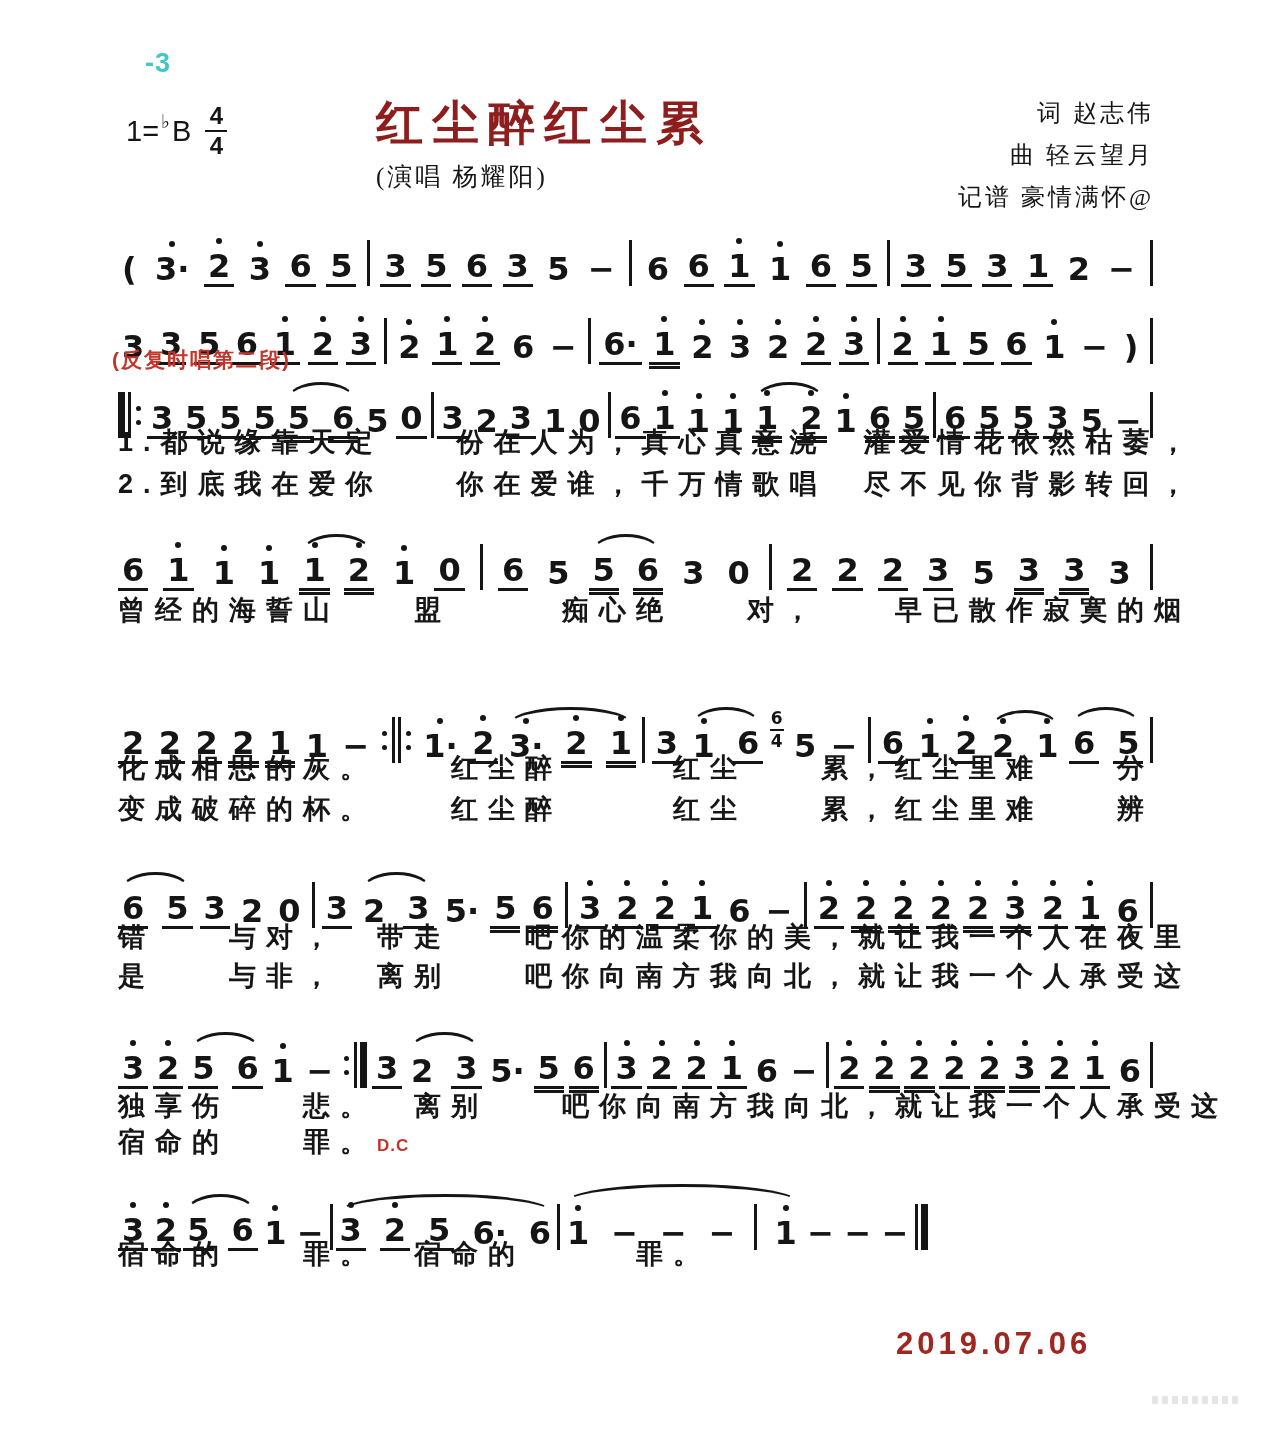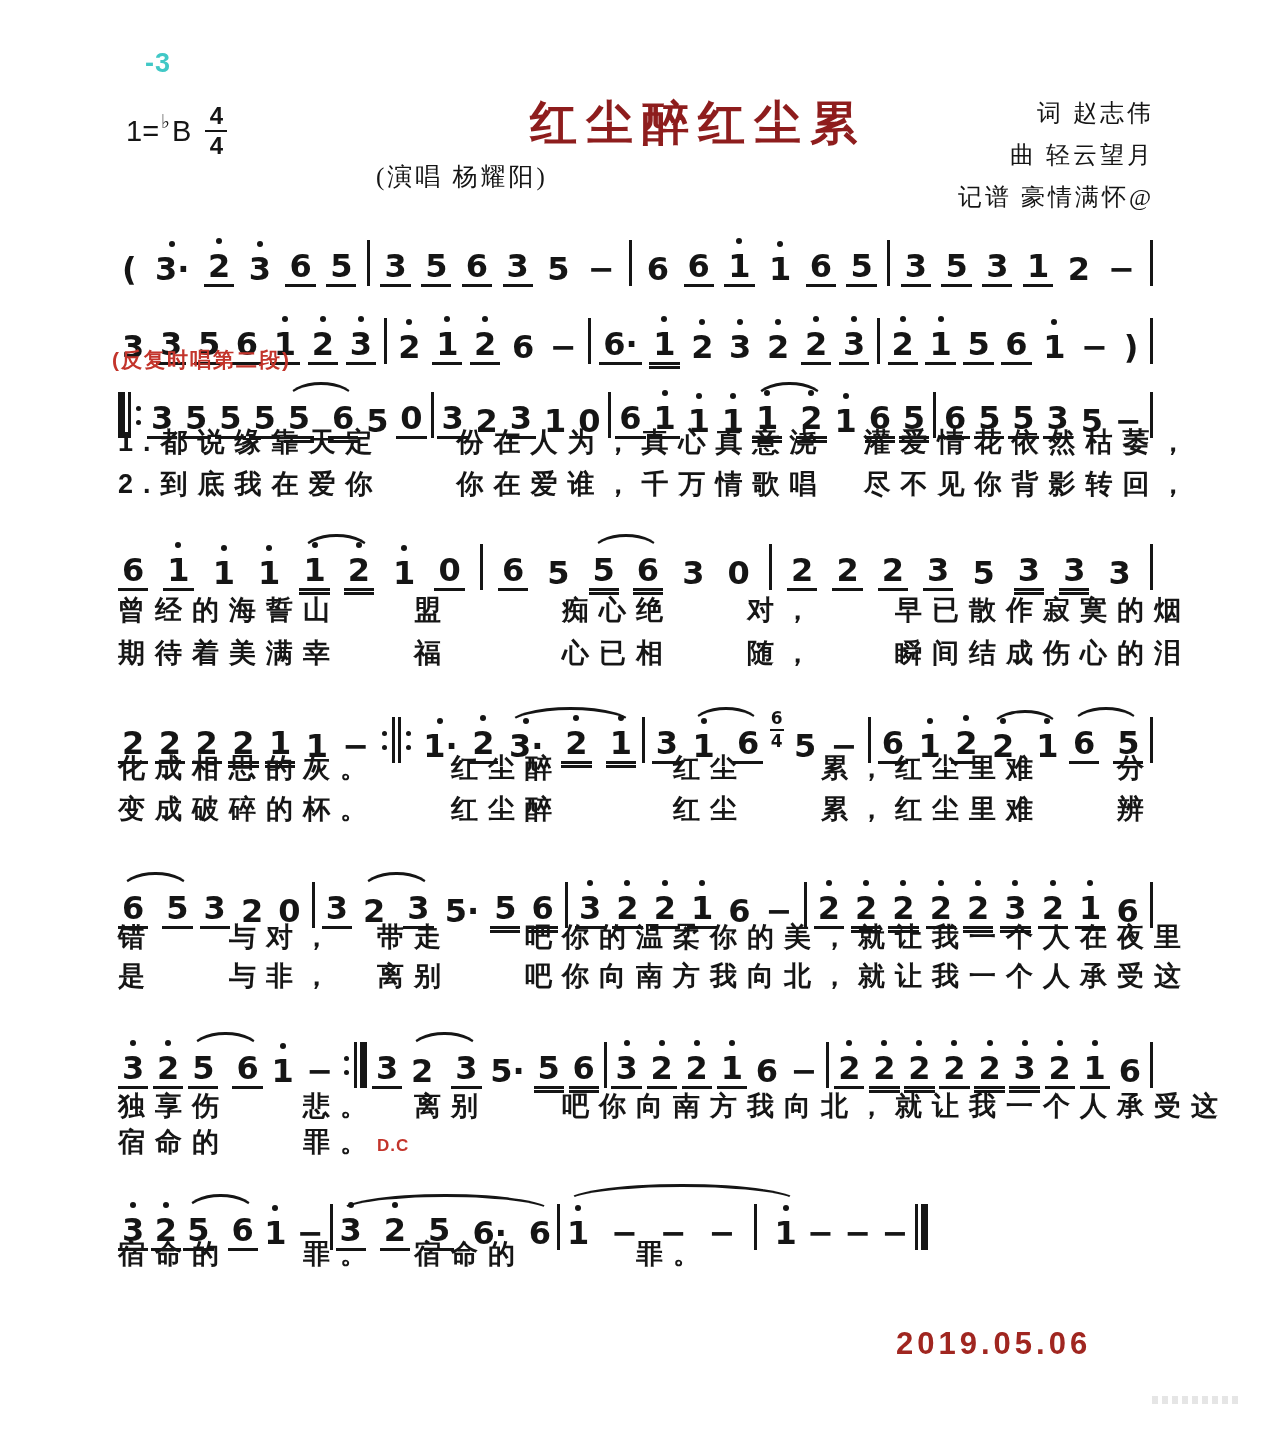--- a/index.html
+++ b/index.html
@@ -6,21 +6,21 @@
   #page{position:relative;width:1272px;height:1433px;background:#ffffff;overflow:hidden;
         font-family:"Liberation Sans",sans-serif;color:#151515;}
 
   
   .page-num{position:absolute;top:48px;left:145px;font-size:27px;font-weight:bold;color:#41c8c6;letter-spacing:1px;}
   .keysig{position:absolute;top:104px;left:126px;font-size:29px;font-weight:500;display:flex;align-items:center;gap:2px;
           font-family:"Liberation Sans",sans-serif;}
   .keysig .flat{font-size:19px;vertical-align:super;position:relative;top:-10px;}
   .frac{display:inline-flex;flex-direction:column;align-items:center;margin-left:12px;font-size:24px;line-height:1;font-weight:500;}
   .frac i{display:block;width:22px;height:2px;background:#151515;margin:2px 0;}
-  .title{position:absolute;top:92px;left:376px;width:490px;text-align:right;font-family:"Liberation Serif",serif;
+  .title{position:absolute;top:92px;left:376px;width:490px;text-align:left;font-family:"Liberation Serif",serif;
          font-weight:900;font-size:47px;color:#8e1d1d;letter-spacing:9px;white-space:nowrap;}
   .subtitle{position:absolute;top:160px;left:376px;width:490px;text-align:left;font-family:"Liberation Serif",serif;
             font-size:25px;letter-spacing:3px;}
   .credits{position:absolute;top:92px;right:118px;text-align:right;font-family:"Liberation Serif",serif;
            font-size:24px;font-weight:400;line-height:42px;letter-spacing:3px;}
   .annotation{position:absolute;top:346px;left:112px;color:#c3342b;font-family:Liberation Sans, sans-serif;
               font-size:21px;font-weight:600;letter-spacing:2px;}
 
   
   .music-line{position:absolute;left:118px;width:1035px;display:flex;justify-content:space-between;
@@ -251,21 +251,20 @@
       <span class="tok u1">3</span>
       <span class="tok">5</span>
       <span class="tok u2">3</span>
       <span class="tok u2">3</span>
       <span class="tok">3</span>
       <span class="bw">
         <i class="bl"></i>
       </span>
     </div>
   <div class="lyric-line" style="top:592px">曾经的海誓山　　盟　　　痴心绝　　对，　　早已散作寂寞的烟</div>
-  <div class="lyric-line" style="top:635px">期待着美满幸　　福　　　心已相　　随，　　瞬间结成伤心的泪</div>
 
   <div class="music-line" style="top:684px">
       <span class="tok u1">2</span>
       <span class="tok u1">2</span>
       <span class="tok u1">2</span>
       <span class="tok u2">2</span>
       <span class="tok u2">1</span>
       <span class="tok">1</span>
       <span class="tok">−</span>
       <span class="bw">
@@ -458,16 +457,16 @@
       <span class="tok">−</span>
       <span class="tok">−</span>
       <span class="tok">−</span>
       <span class="bw">
         <i class="bl"></i>
         <i class="bl thick"></i>
       </span>
     </div>
   <div class="lyric-line" style="top:1236px">宿命的　　罪。　宿命的　　　罪。</div>
 
-  <div class="date">2019.05.06</div>
+  <div class="date">2019.07.06</div>
   <div class="watermark"></div>
 
 </div>
 
 </body></html>

